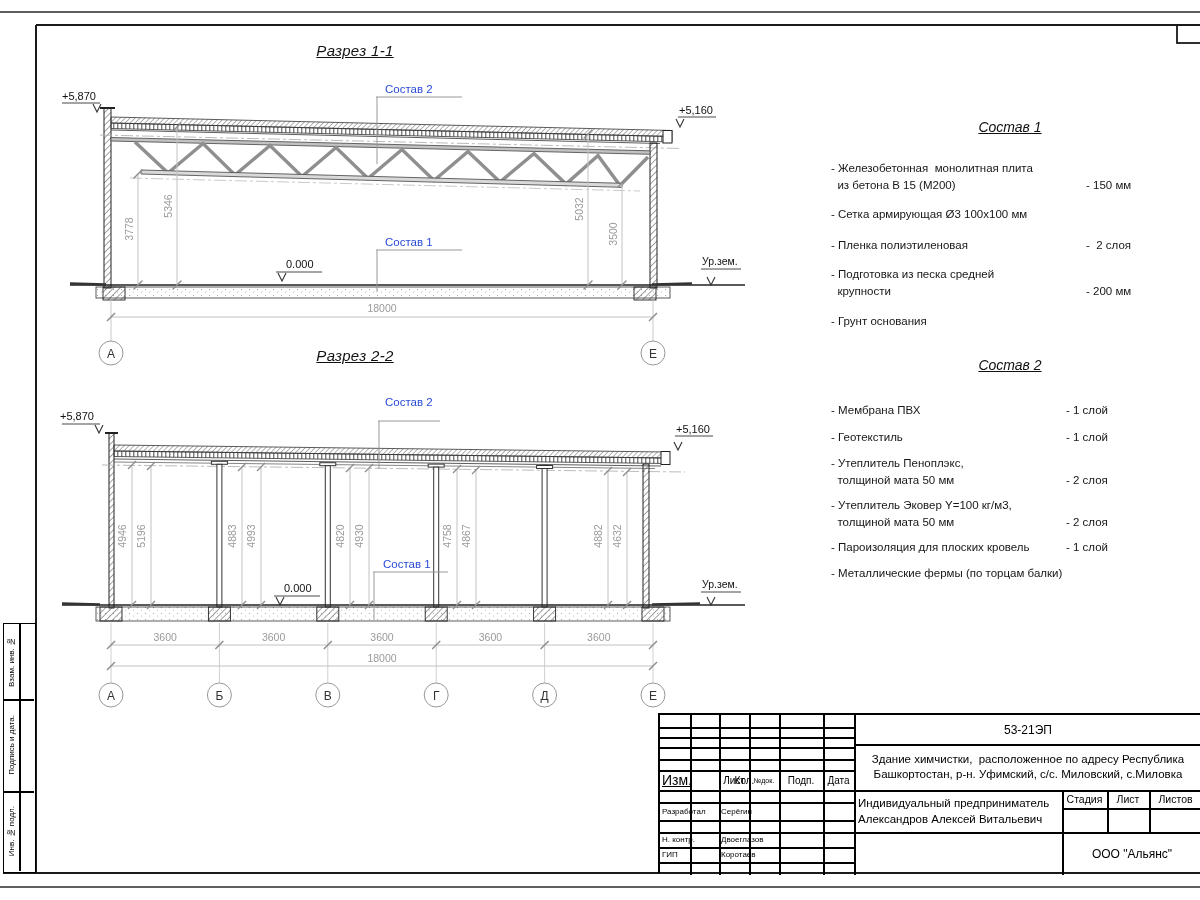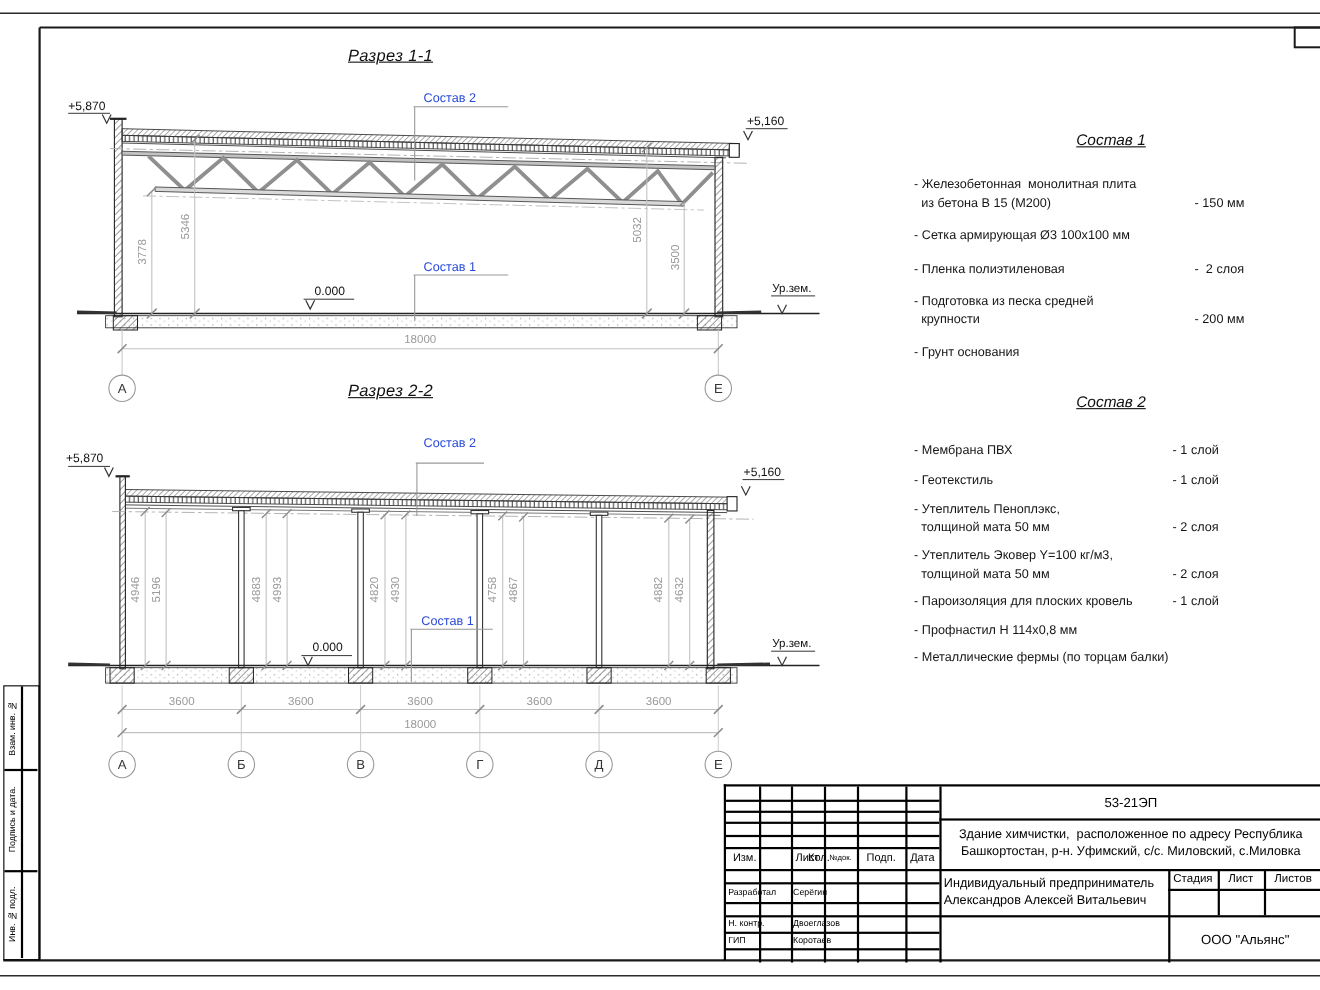--- a/index.html
+++ b/index.html
@@ -359,24 +359,20 @@
   </div>
   <div class="crow" style="margin-bottom:9px;justify-content:flex-end;">
     <span class="cname">- Утеплитель Эковер Y=100 кг/м3,
   толщиной мата 50 мм</span>
     <span class="cval">- 2 слоя</span>
   </div>
   <div class="crow" style="margin-bottom:9px;">
     <span class="cname">- Пароизоляция для плоских кровель</span>
     <span class="cval">- 1 слой</span>
   </div>
-  <div class="crow" style="margin-bottom:9px;">
-    <span class="cname">- Профнастил Н 114х0,8 мм</span>
-    <span class="cval"></span>
-  </div>
   <div class="crow">
     <span class="cname">- Металлические фермы (по торцам балки)</span>
     <span class="cval"></span>
   </div>
 </div>
 
 <div class="abs tb">
 
   <div class="vl" style="left:30px;top:0;width:1.5px;height:160px;"></div>
   <div class="vl" style="left:59px;top:0;width:1.5px;height:160px;"></div>
@@ -395,21 +391,21 @@
   <div class="hl" style="left:0;top:55px;width:194px;height:1.5px;"></div>
   <div class="hl" style="left:0;top:75px;width:542px;height:2px;"></div>
   <div class="hl" style="left:0;top:87px;width:194px;height:1.5px;"></div>
   <div class="hl" style="left:0;top:105px;width:194px;height:1.5px;"></div>
   <div class="hl" style="left:0;top:117px;width:542px;height:1.5px;"></div>
   <div class="hl" style="left:0;top:132px;width:194px;height:1.5px;"></div>
   <div class="hl" style="left:0;top:147px;width:194px;height:1.5px;"></div>
   <div class="hl" style="left:194px;top:29px;width:348px;height:1.5px;"></div>
   <div class="hl" style="left:402px;top:93px;width:140px;height:1.5px;"></div>
 
-  <div class="tbtxt" style="left:0;top:55px;width:34px;height:20px;font-size:10px;">Изм.</div>
+  <div class="tbtxt" style="left:0;top:55px;width:34px;height:20px;font-size:14px;text-decoration:underline;">Изм.</div>
   <div class="tbtxt" style="left:30px;top:55px;width:29px;height:20px;font-size:10px;padding-left:40px;">Кол.</div>
   <div class="tbtxt" style="left:59px;top:55px;width:30px;height:20px;font-size:10px;">Лист</div>
   <div class="tbtxt" style="left:89px;top:55px;width:30px;height:20px;font-size:7px;">№док.</div>
   <div class="tbtxt" style="left:119px;top:55px;width:44px;height:20px;font-size:10px;">Подп.</div>
   <div class="tbtxt" style="left:163px;top:55px;width:31px;height:20px;font-size:10px;">Дата</div>
 
   <div class="tbtxt tbleft" style="left:2px;top:87px;width:56px;height:18px;font-size:8px;">Разработал</div>
   <div class="tbtxt tbleft" style="left:61px;top:87px;width:58px;height:18px;font-size:8px;">Серёгин</div>
   <div class="tbtxt tbleft" style="left:2px;top:117px;width:56px;height:14px;font-size:8px;">Н. контр.</div>
   <div class="tbtxt tbleft" style="left:61px;top:117px;width:58px;height:15px;font-size:8px;">Двоеглазов</div>

